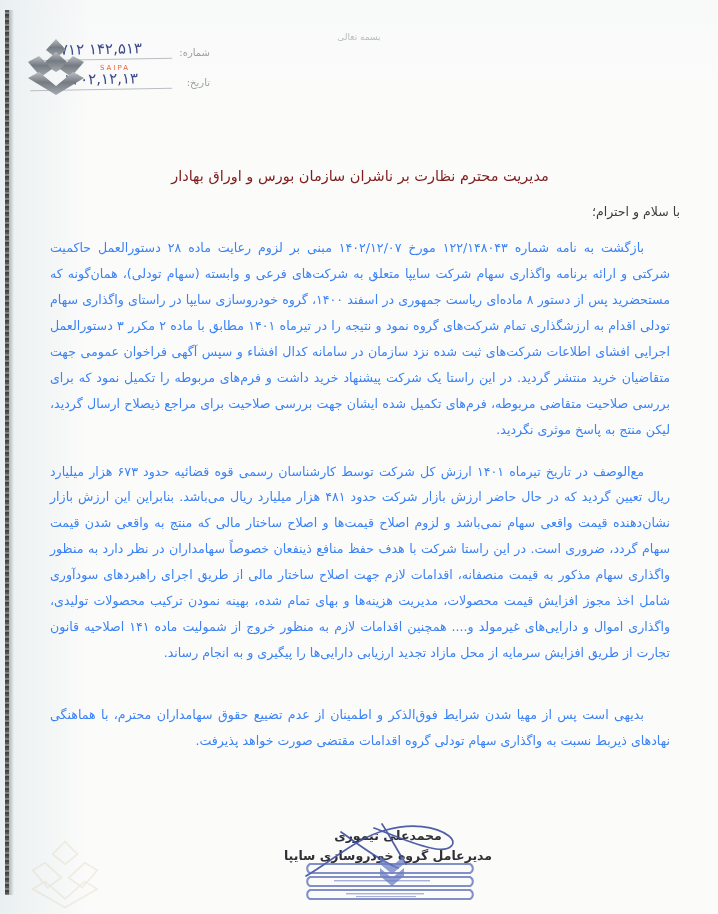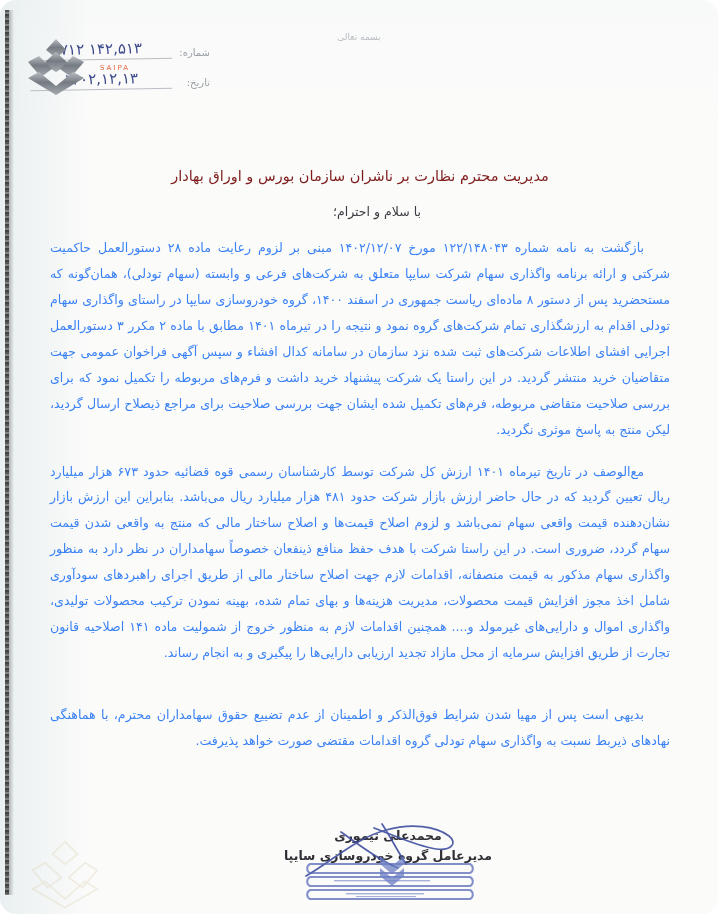--- a/index.html
+++ b/index.html
@@ -9,21 +9,20 @@
     background: #ffffff;
   }
   .page {
     position: relative;
     width: 718px;
     height: 914px;
     overflow: hidden;
     background: #fbfbfa;
     font-family: "DejaVu Sans", "Liberation Sans", sans-serif;
     color: #2e2e33;
-    border-radius: 16px;
   }
   
   .scan-tint {
     position: absolute;
     inset: 0;
     background:
       linear-gradient(90deg, rgba(228,236,238,.75) 0px, rgba(252,252,251,0) 90px),
       linear-gradient(180deg, rgba(246,248,248,.6) 0px, rgba(255,255,255,0) 120px);
     pointer-events: none;
   }
@@ -136,21 +135,21 @@
     font-size: 14.5px;
     font-weight: normal;
     color: #7f1d1d;
     text-align: center;
     letter-spacing: -.1px;
   }
   .greeting {
     margin-top: 20px;
     font-size: 12.5px;
     color: #3b3b41;
-    text-align: center;
+    text-align: right;
     padding-left: 34px;
   }
   .para {
     margin-top: 16px;
     font-size: 12.6px;
     line-height: 2.06;
     text-align: justify;
     text-justify: inter-word;
     color: #3b82f6;
     text-indent: 26px;

